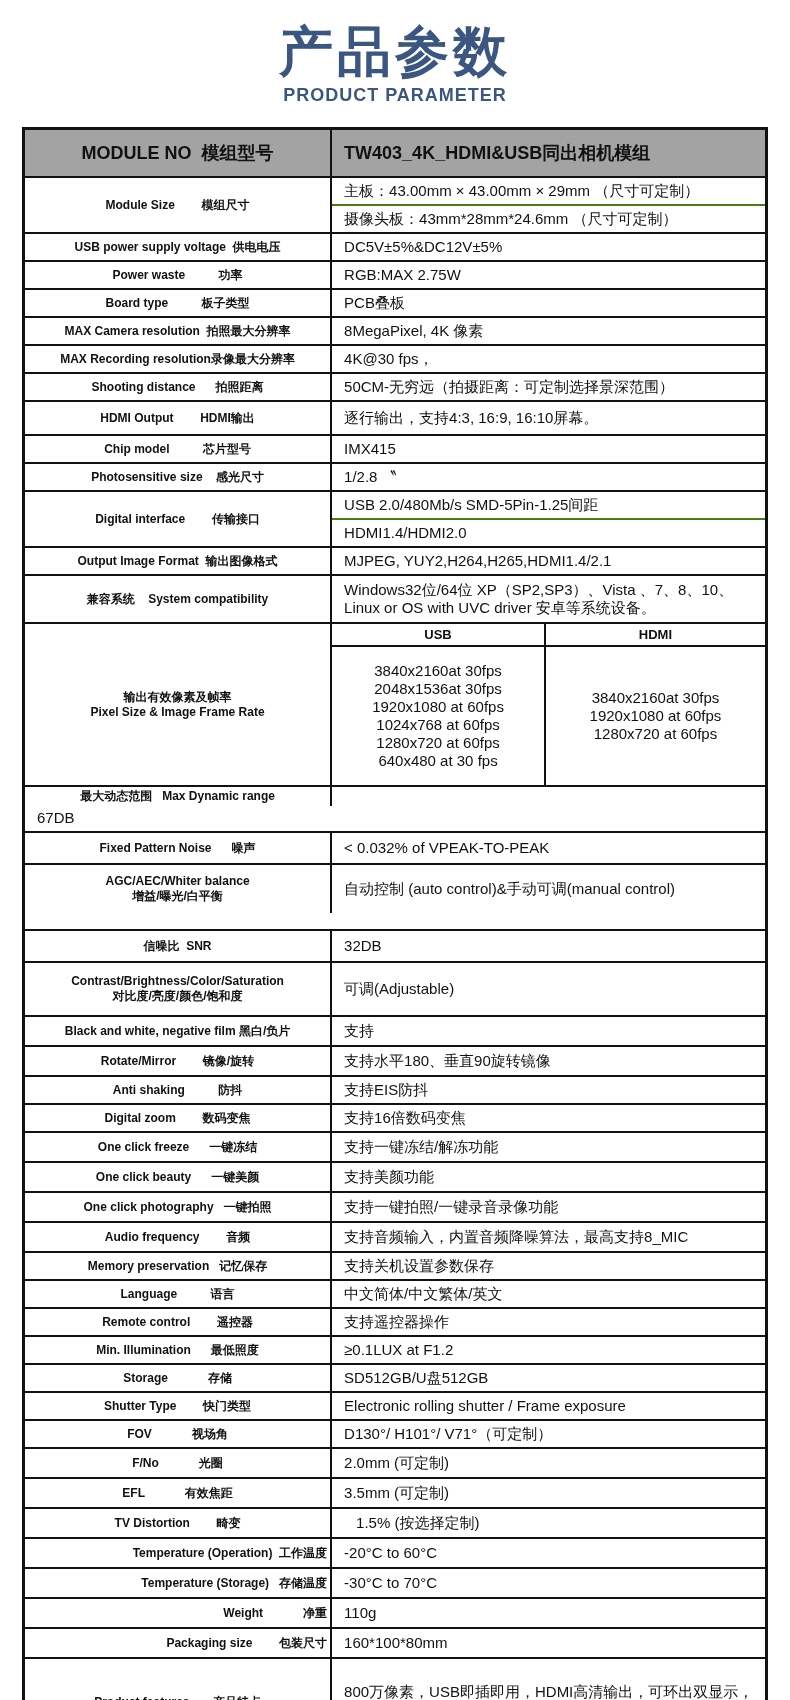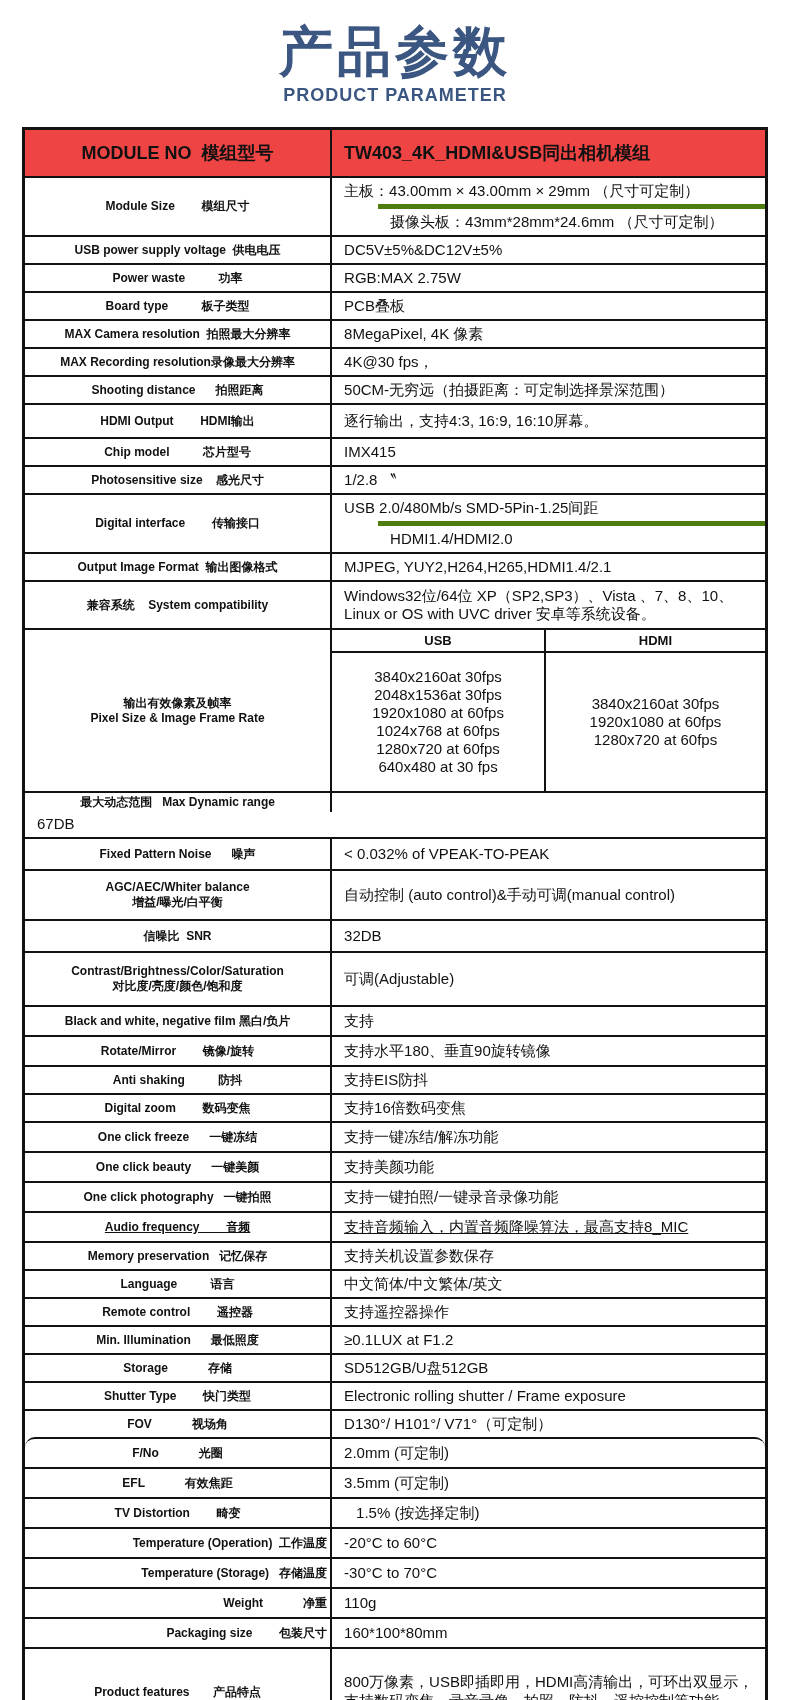--- a/index.html
+++ b/index.html
@@ -19,42 +19,42 @@
     font-size:18px;font-weight:600;letter-spacing:1px;
     color:#3a5681;margin-top:4px;
   }
   .spec-table{
     width:746px;margin:21px auto 0 auto;
     border:3px solid #121212;
     box-sizing:border-box;
   }
   .row{display:flex;border-top:2.5px solid #121212;min-height:26px;align-items:stretch;}
   .row:first-child{border-top:none;}
-  .row.header-row{background:#ef4444;min-height:46px;}
+  .row.header-row{background:#a3a3a3;min-height:46px;}
   .label-cell{
     width:41.5%;box-sizing:border-box;
     border-right:2.5px solid #121212;
     display:flex;flex-direction:column;justify-content:center;align-items:center;
     font-weight:bold;font-size:12px;text-align:center;
     padding:2px 3px;
   }
   .label-cell.left{align-items:flex-end;text-align:left;padding-left:5px;}
   .lab-line{white-space:pre;line-height:1.25;}
   .header-row .label-cell{font-size:18px;}
   .header-row .value-cell .val-text{font-size:18px;font-weight:bold;}
   .value-cell{
     flex:1;display:flex;flex-direction:column;justify-content:center;
     font-size:15px;box-sizing:border-box;padding:0;
   }
   .val-text{padding:3px 6px 3px 12px;line-height:1.25;}
   .sub-row{
     flex:1;display:flex;align-items:center;
     padding:4px 6px 4px 12px;line-height:1.2;
   }
-  .sub-row + .sub-row{border-top:5px solid #4d7c0f;margin-left:46px;}
+  .sub-row + .sub-row{border-top:2px solid #4d7c0f;}
   .sub-head{display:flex;border-bottom:2px solid #121212;}
   .sub-head-cell{
     width:49.4%;box-sizing:border-box;text-align:center;
     font-weight:bold;font-size:13px;padding:3px 0;
   }
   .sub-head-cell:first-child{border-right:2px solid #121212;}
   .sub-head-cell:last-child{width:50.6%;}
   .sub-body{display:flex;flex:1;}
   .sub-col{
     width:49.4%;box-sizing:border-box;
@@ -235,21 +235,21 @@
       </div>
       <div class="row" style="min-height: 48px;">
         <div class="label-cell">
           <div class="lab-line">AGC/AEC/Whiter balance</div>
           <div class="lab-line">增益/曝光/白平衡</div>
         </div>
         <div class="value-cell">
           <div class="val-text">自动控制 (auto control)&amp;手动可调(manual control)</div>
         </div>
       </div>
-      <div class="row" style="min-height: 30px;">
+      <div class="row" style="min-height: 30px; margin-top: 16px;">
         <div class="label-cell">
           <div class="lab-line">信噪比  SNR</div>
         </div>
         <div class="value-cell">
           <div class="val-text">32DB</div>
         </div>
       </div>
       <div class="row" style="min-height: 52px;">
         <div class="label-cell">
           <div class="lab-line">Contrast/Brightness/Color/Saturation</div>
@@ -308,21 +308,21 @@
         </div>
       </div>
       <div class="row" style="min-height: 28px;">
         <div class="label-cell">
           <div class="lab-line">One click photography   一键拍照</div>
         </div>
         <div class="value-cell">
           <div class="val-text">支持一键拍照/一键录音录像功能</div>
         </div>
       </div>
-      <div class="row" style="min-height: 28px; text-decoration: underline;">
+      <div class="row" style="min-height: 28px;">
         <div class="label-cell">
           <div class="lab-line">Audio frequency        音频</div>
         </div>
         <div class="value-cell">
           <div class="val-text">支持音频输入，内置音频降噪算法，最高支持8_MIC</div>
         </div>
       </div>
       <div class="row">
         <div class="label-cell">
           <div class="lab-line">Memory preservation   记忆保存</div>
@@ -372,21 +372,21 @@
         </div>
       </div>
       <div class="row">
         <div class="label-cell">
           <div class="lab-line">FOV            视场角</div>
         </div>
         <div class="value-cell">
           <div class="val-text">D130°/ H101°/ V71°（可定制）</div>
         </div>
       </div>
-      <div class="row" style="min-height: 28px; border-radius: 10px;">
+      <div class="row" style="min-height: 28px;">
         <div class="label-cell">
           <div class="lab-line">F/No            光圈</div>
         </div>
         <div class="value-cell">
           <div class="val-text">2.0mm (可定制)</div>
         </div>
       </div>
       <div class="row" style="min-height: 28px;">
         <div class="label-cell">
           <div class="lab-line">EFL            有效焦距</div>

